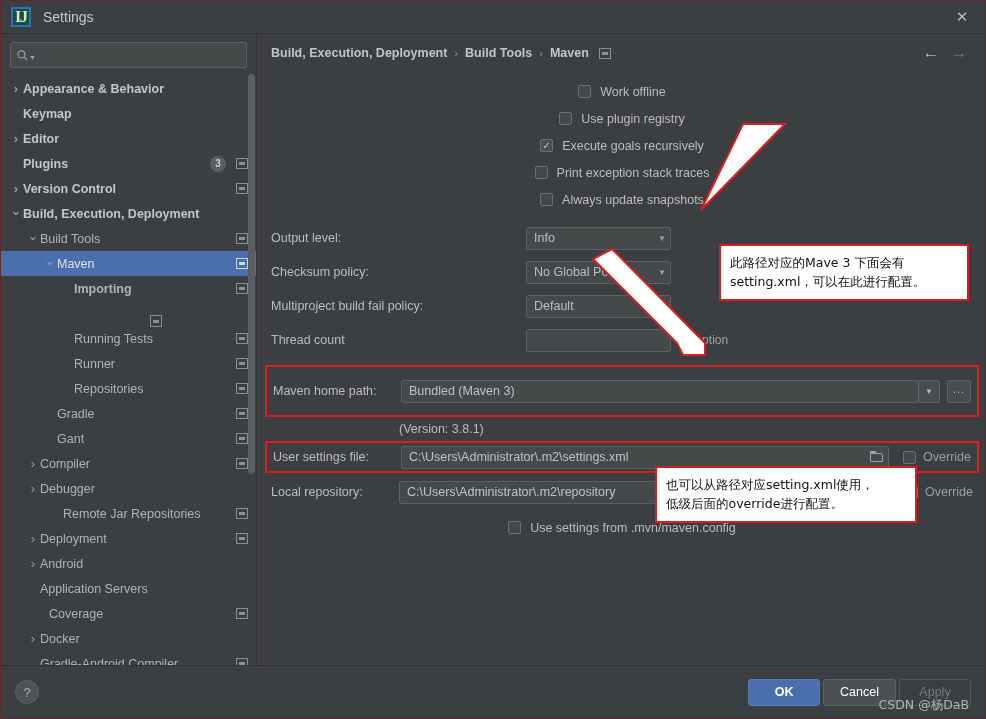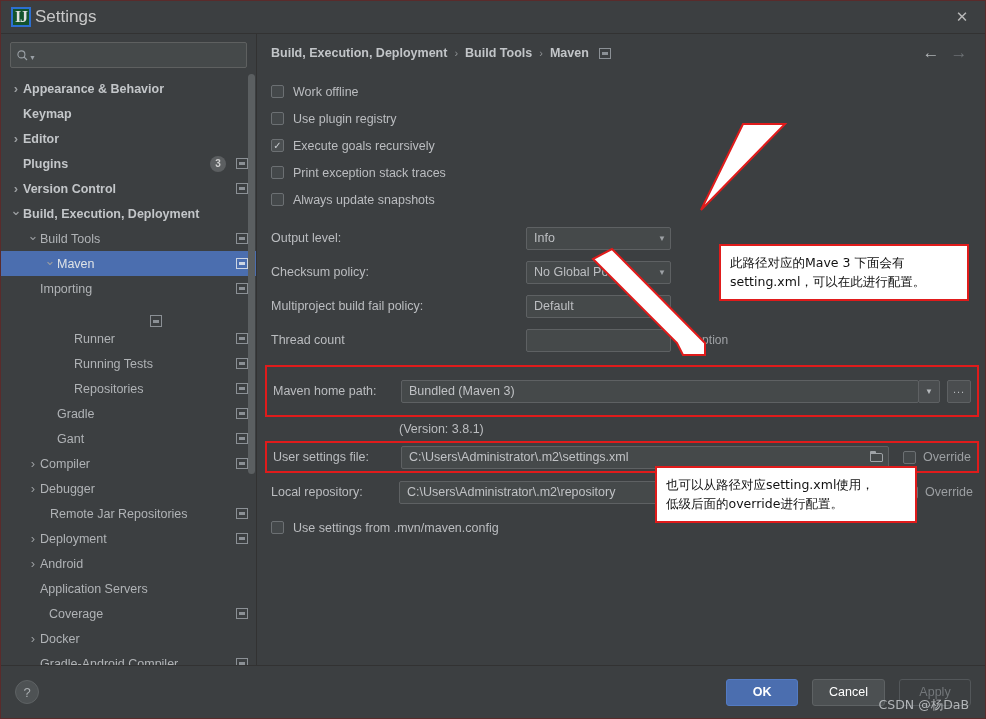--- a/index.html
+++ b/index.html
@@ -23,21 +23,21 @@
     display:flex;align-items:center;padding:0 0 0 10px;
     border-bottom:1px solid #323232;
   }
   .ij-logo{
     width:20px;height:20px;flex:0 0 20px;background:#14532d;
     border:2px solid #2c6fd1;box-sizing:border-box;
     display:flex;align-items:center;justify-content:center;
     font-size:16px;font-weight:bold;color:#e0e0e0;letter-spacing:-1px;
     font-family:"Liberation Serif",serif;
   }
-  .title-text{margin-left:4px;font-size:17px;color:#c8c8c8;}
+  .title-text{margin-left:12px;font-size:14px;color:#c8c8c8;}
   .titlebar .spacer{flex:1;}
   .close-btn{
     width:46px;height:32px;display:flex;align-items:center;justify-content:center;
     font-size:15px;color:#b8b8b8;cursor:default;
   }
 
   
   .body{flex:1;display:flex;min-height:0;}
 
   
@@ -106,21 +106,21 @@
   .crumbbar .cfg-icon{margin-left:10px;}
   .crumbbar .spacer{flex:1;}
   .navbtn{
     width:28px;height:26px;display:flex;align-items:center;justify-content:center;
     font-size:17px;color:#b0b3b6;cursor:default;
   }
   .navbtn.disabled{color:#6d7174;}
 
   .content{flex:1;position:relative;padding:6px 12px 0 14px;min-height:0;}
 
-  .chk-row{height:27px;display:flex;align-items:center;}
+  .chk-row{height:27px;display:flex;align-items:center;justify-content:center;}
   .chk{
     width:13px;height:13px;flex:0 0 13px;box-sizing:border-box;
     border:1px solid #6c7073;background:#44484a;border-radius:2px;
     margin-right:9px;display:flex;align-items:center;justify-content:center;
     font-size:10px;color:#c9ccd0;line-height:1;
   }
   .chk.checked{background:#4b4f51;}
   .chk-label{font-size:12.5px;color:#bbbdc0;}
 
   .field-row{height:34px;display:flex;align-items:center;}
@@ -205,21 +205,21 @@
   .helpbtn{
     width:24px;height:24px;border-radius:50%;background:#4e5254;
     border:1px solid #5e6264;box-sizing:border-box;
     display:flex;align-items:center;justify-content:center;
     font-size:13px;color:#a9adb0;
   }
   .footer .spacer{flex:1;}
   .btn{
     height:27px;min-width:72px;box-sizing:border-box;border-radius:3px;
     display:flex;align-items:center;justify-content:center;
-    font-size:12.5px;margin-left:14px;padding:0 16px;cursor:default;
+    font-size:12.5px;margin-left:3px;padding:0 16px;cursor:default;
   }
   .btn.primary{background:#4b6eaf;border:1px solid #537bc4;color:#ffffff;font-weight:bold;}
   .btn.normal{background:#4c5052;border:1px solid #5e6264;color:#ffffff;}
   .btn.disabled{background:#42464800;border:1px solid #53575a;color:#73777a;}
   .watermark{
     position:absolute;right:16px;bottom:4px;font-size:12.5px;color:#b9bcbf;
     font-family:"DejaVu Sans","Liberation Sans",sans-serif;
     opacity:.95;
   }
 </style>
@@ -292,50 +292,50 @@
               <i></i>
             </span>
           </div>
           <div class="tree-row selected" style="padding-left: 42px;">
             <span class="arrow" style="font-size: 13px; position: relative; top: -3px;">⌄</span>
             <span class="tr-label">Maven</span>
             <span class="cfg-icon">
               <i></i>
             </span>
           </div>
-          <div class="tree-row" style="padding-left: 25px;">
+          <div class="tree-row" style="padding-left: 59px; font-weight: bold;">
             <span class="arrow none">›</span>
             <span class="tr-label">Importing</span>
             <span class="cfg-icon">
               <i></i>
             </span>
           </div>
           <div class="tree-row" style="padding-left: 59px; flex-direction: column;">
             <span class="arrow none">›</span>
             <span class="tr-label">Ignored Files</span>
             <span class="cfg-icon">
               <i></i>
             </span>
           </div>
           <div class="tree-row" style="padding-left: 59px;">
             <span class="arrow none">›</span>
+            <span class="tr-label">Running Tests</span>
+            <span class="cfg-icon">
+              <i></i>
+            </span>
+          </div>
+          <div class="tree-row" style="padding-left: 59px;">
+            <span class="arrow none">›</span>
             <span class="tr-label">Runner</span>
             <span class="cfg-icon">
               <i></i>
             </span>
           </div>
           <div class="tree-row" style="padding-left: 59px;">
             <span class="arrow none">›</span>
-            <span class="tr-label">Running Tests</span>
-            <span class="cfg-icon">
-              <i></i>
-            </span>
-          </div>
-          <div class="tree-row" style="padding-left: 59px;">
-            <span class="arrow none">›</span>
             <span class="tr-label">Repositories</span>
             <span class="cfg-icon">
               <i></i>
             </span>
           </div>
           <div class="tree-row" style="padding-left: 42px;">
             <span class="arrow none">›</span>
             <span class="tr-label">Gradle</span>
             <span class="cfg-icon">
               <i></i>
@@ -352,21 +352,21 @@
             <span class="arrow" style="font-size: 13px;">›</span>
             <span class="tr-label">Compiler</span>
             <span class="cfg-icon">
               <i></i>
             </span>
           </div>
           <div class="tree-row" style="padding-left: 25px;">
             <span class="arrow" style="font-size: 13px;">›</span>
             <span class="tr-label">Debugger</span>
           </div>
-          <div class="tree-row" style="padding-left: 35px;">
+          <div class="tree-row" style="padding-left: 24px; gap: 24px;">
             <span class="arrow none">›</span>
             <span class="tr-label">Remote Jar Repositories</span>
             <span class="cfg-icon">
               <i></i>
             </span>
           </div>
           <div class="tree-row" style="padding-left: 25px;">
             <span class="arrow" style="font-size: 13px;">›</span>
             <span class="tr-label">Deployment</span>
             <span class="cfg-icon">

